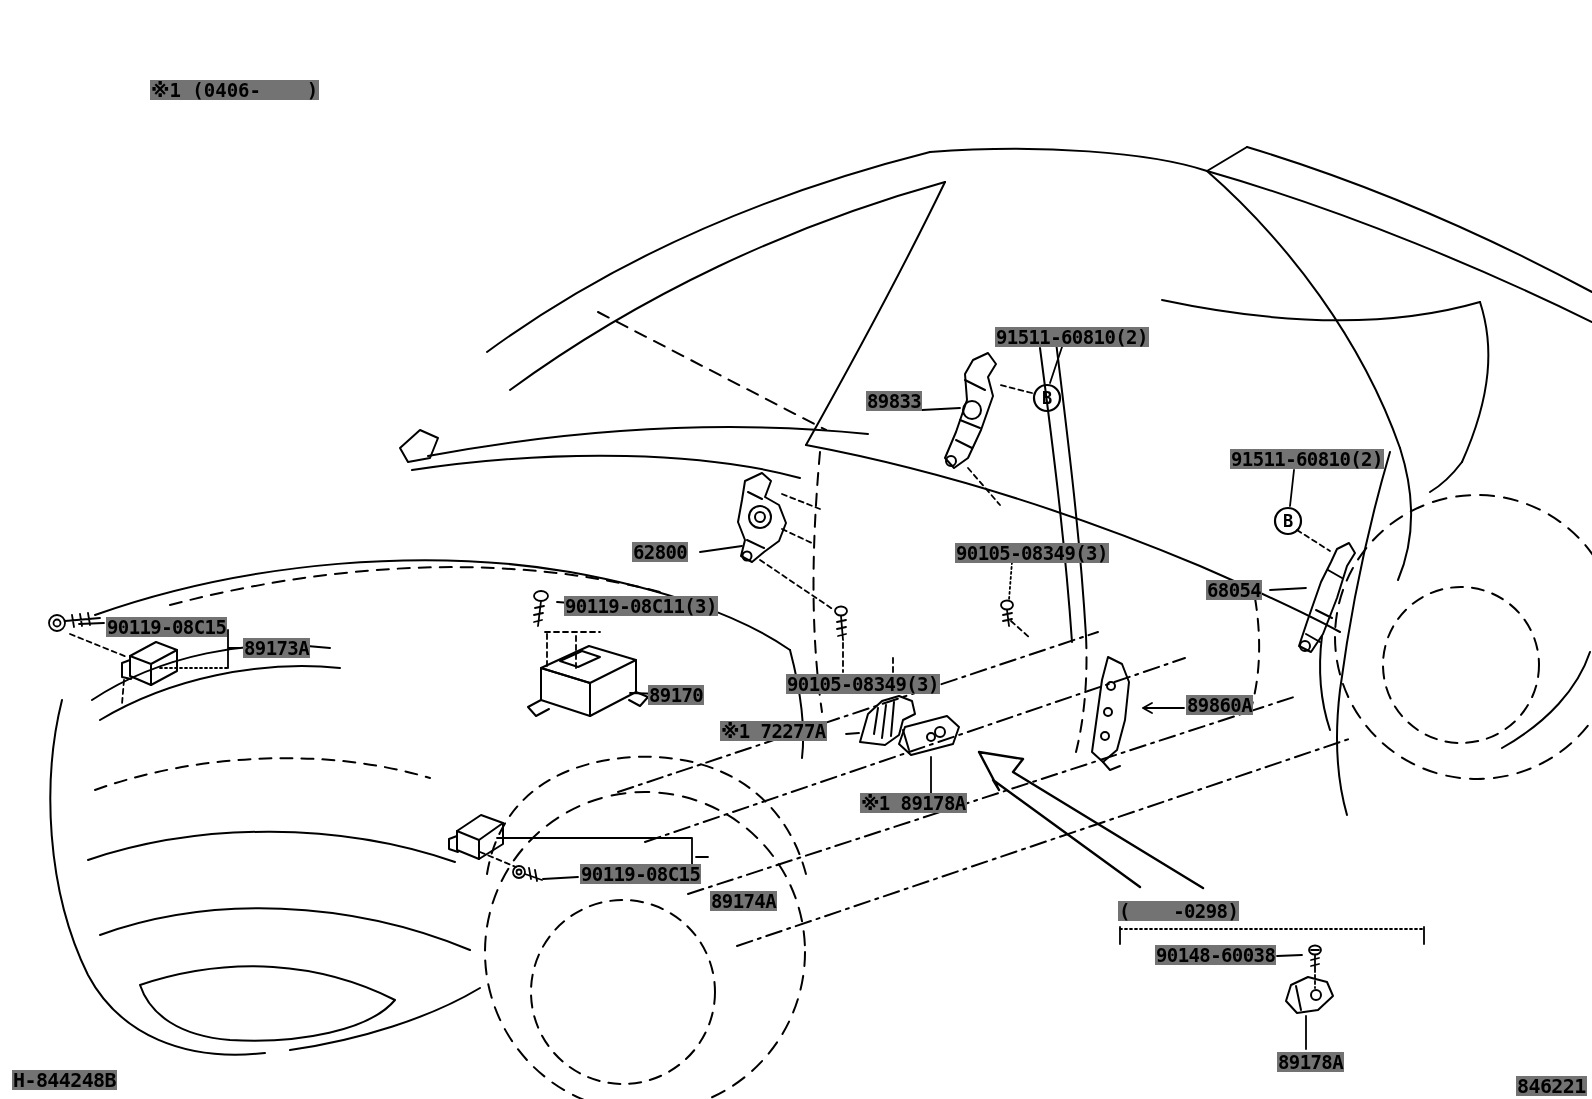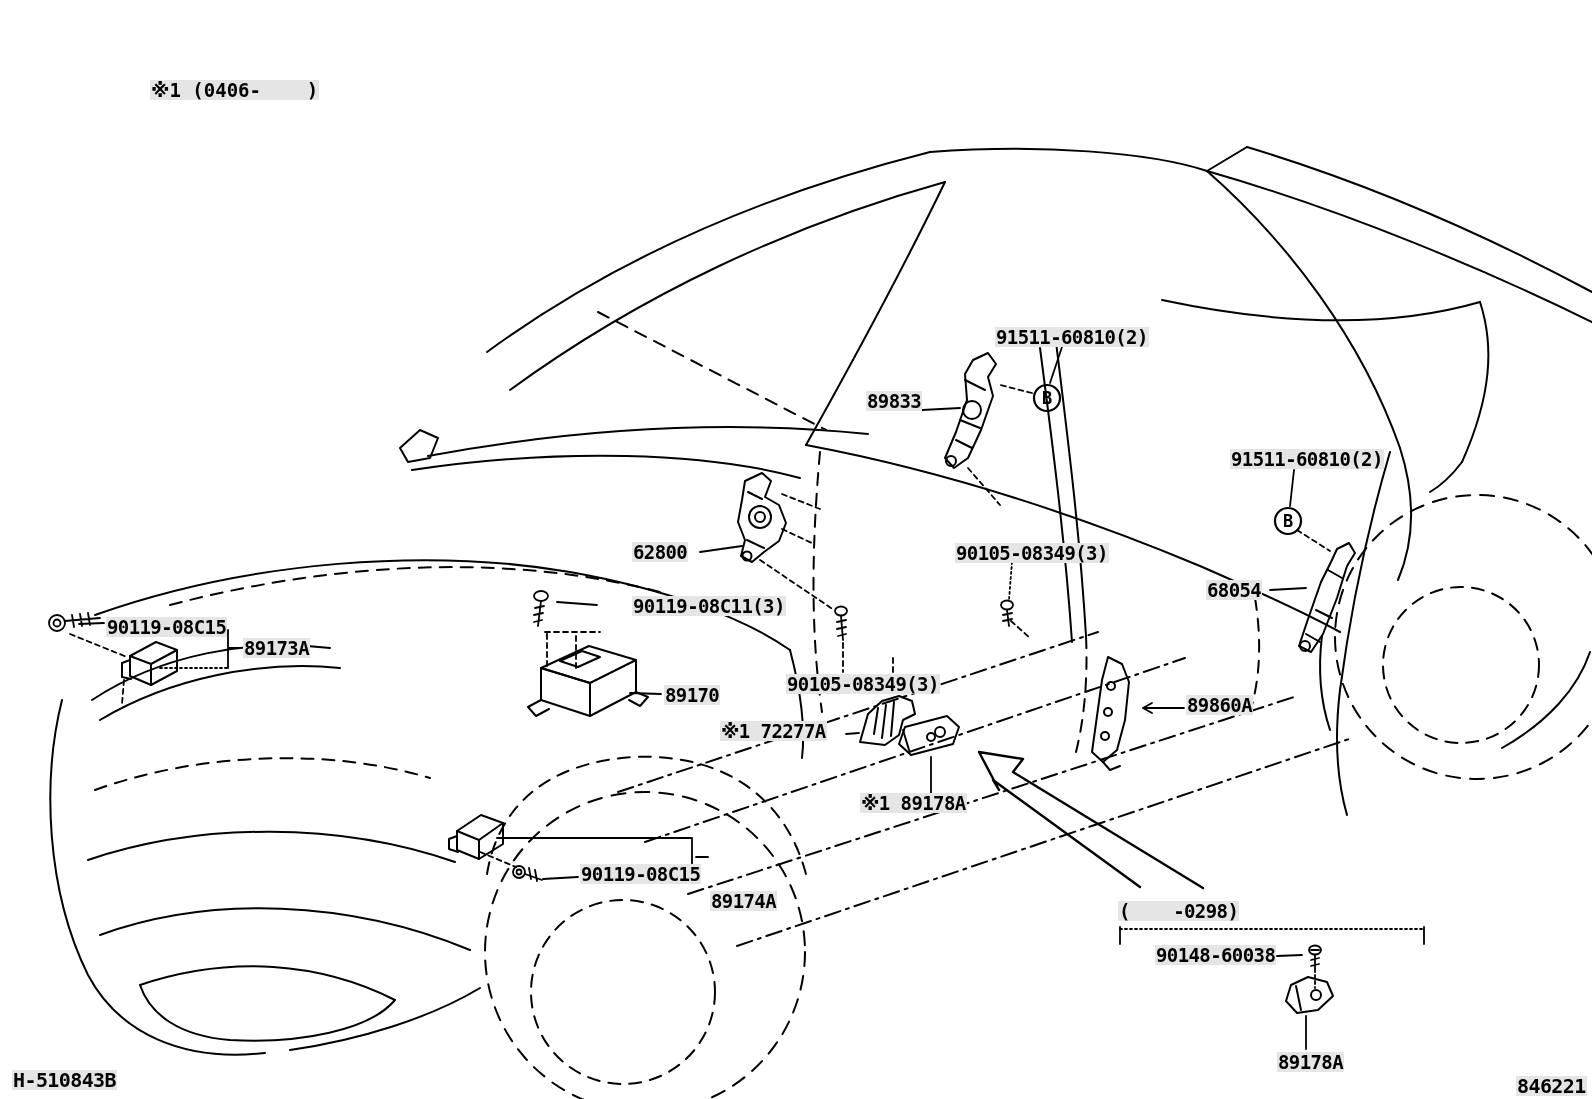--- a/index.html
+++ b/index.html
@@ -3,21 +3,21 @@
 <meta charset="utf-8">
 <style>
   html,body{margin:0;padding:0;background:#888;}
   .stage{
     position:relative;width:1592px;height:1099px;background:#ffffff;
     font-family:"DejaVu Sans Mono","DejaVu Sans",monospace;overflow:hidden;
   }
   .stage svg{position:absolute;left:0;top:0;}
   .lbl{
     position:absolute;font-weight:bold;font-size:19px;line-height:20px;
-    letter-spacing:-0.6px;color:#000;background:#e5e5e5;white-space:pre;
+    letter-spacing:-0.6px;color:#000;background:#737373;white-space:pre;
     padding:0 1px;
   }
   .lbl.note{font-size:19px;letter-spacing:0;}
   .lbl.foot{font-size:20px;}
   .bmark{font:bold 17px "DejaVu Sans Mono",monospace;}
 </style>
 </head>
 <body>
 
 <div class="stage">
@@ -234,31 +234,31 @@
   </g>
 </svg>
 
 <div class="lbl note" style="left:150px;top:80px">※1 (0406-    )</div>
 
 <div class="lbl" style="left:995px;top:327px">91511-60810(2)</div>
 <div class="lbl" style="left:866px;top:391px">89833</div>
 <div class="lbl" style="left:1230px;top:449px">91511-60810(2)</div>
 <div class="lbl" style="left:1206px;top:580px">68054</div>
 <div class="lbl" style="left:632px;top:542px">62800</div>
-<div class="lbl" style="left:632px;top:596px">90119-08C11(3)</div>
+<div class="lbl" style="left:564px;top:596px">90119-08C11(3)</div>
 <div class="lbl" style="left:106px;top:617px">90119-08C15</div>
 <div class="lbl" style="left:243px;top:638px">89173A</div>
-<div class="lbl" style="left:664px;top:685px">89170</div>
+<div class="lbl" style="left:648px;top:685px">89170</div>
 <div class="lbl" style="left:955px;top:543px">90105-08349(3)</div>
 <div class="lbl" style="left:786px;top:674px">90105-08349(3)</div>
 <div class="lbl" style="left:720px;top:721px">※1 72277A</div>
 <div class="lbl" style="left:860px;top:793px">※1 89178A</div>
 <div class="lbl" style="left:710px;top:891px">89174A</div>
 <div class="lbl" style="left:580px;top:864px">90119-08C15</div>
 <div class="lbl" style="left:1186px;top:695px">89860A</div>
 <div class="lbl" style="left:1118px;top:901px">(    -0298)</div>
 <div class="lbl" style="left:1155px;top:945px">90148-60038</div>
 <div class="lbl" style="left:1277px;top:1052px">89178A</div>
 
-<div class="lbl foot" style="left:12px;top:1070px">H-510843B</div>
+<div class="lbl foot" style="left:12px;top:1070px">H-844248B</div>
 <div class="lbl foot" style="left:1516px;top:1076px">846221</div>
 
 </div>
 
 </body></html>

